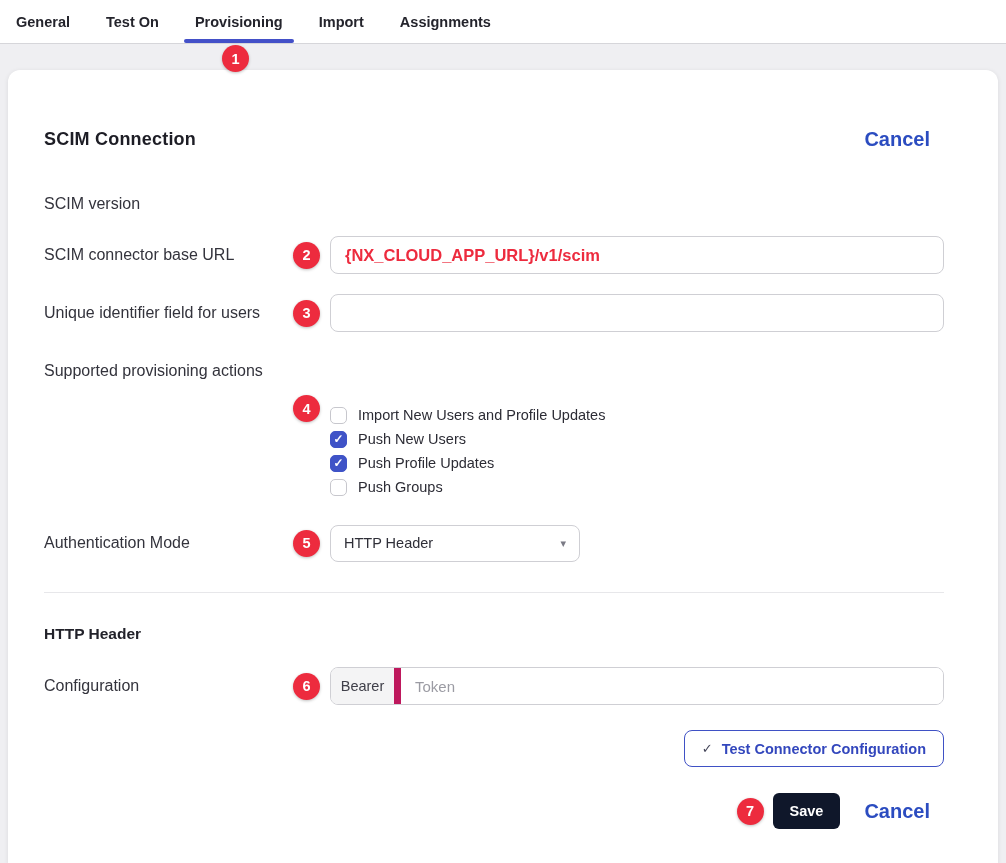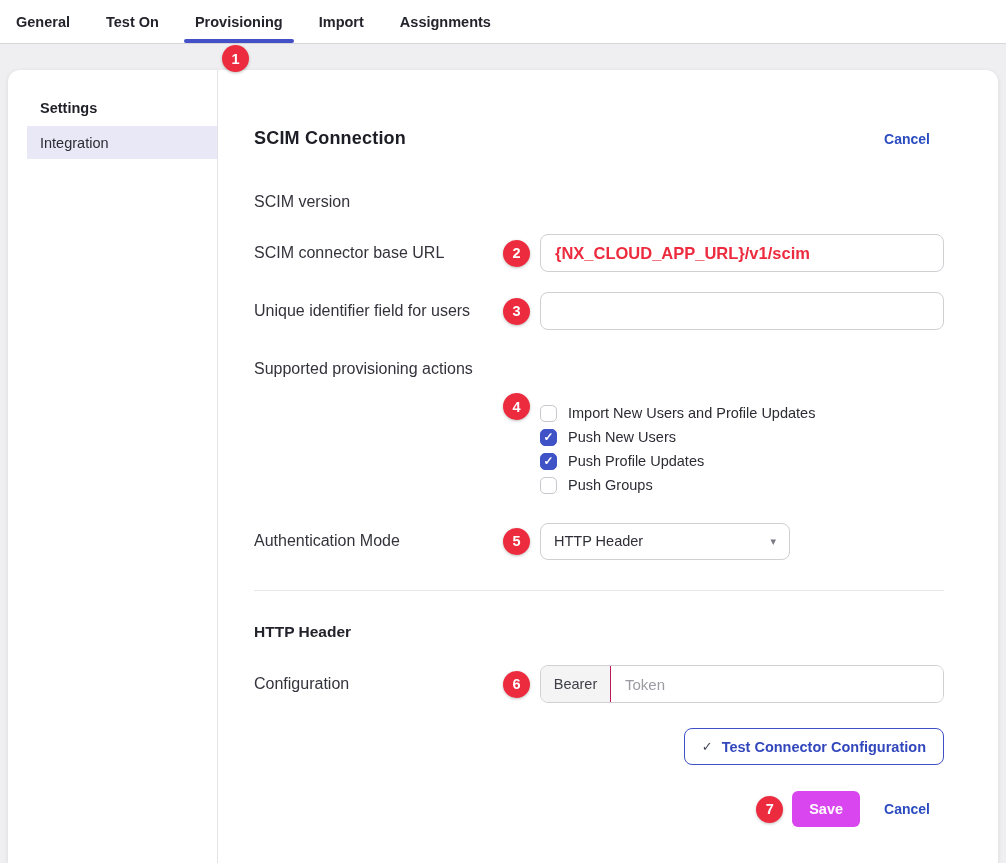--- a/index.html
+++ b/index.html
@@ -45,21 +45,21 @@
   .sidebar-heading { margin:6px 0 10px 32px; font-size:14.5px; font-weight:700; color:#1f1f27; }
   .sidebar-item {
     margin-left:19px; height:33px; display:flex; align-items:center;
     padding-left:13px; font-size:14.5px; color:#2c2c35; cursor:pointer;
   }
   .sidebar-item.selected { background:#e9e8f7; }
   
   .content { flex:1; padding:0 54px 40px 36px; }
   .heading-row { margin-top:58px; display:flex; justify-content:space-between; align-items:center; }
   .section-title { font-size:18px; font-weight:700; color:#1d1d25; letter-spacing:.2px; }
-  .link { font-size:14px; font-weight:700; color:#2b4cc0; cursor:pointer; margin-right:14px; }
+  .link { font-size:20px; font-weight:700; color:#2b4cc0; cursor:pointer; margin-right:14px; }
   
   .row { display:flex; align-items:center; min-height:38px; margin-top:20px; }
   .row.first { margin-top:41px; min-height:24px; }
   .row.tall { align-items:flex-start; margin-top:26px; min-height:auto; }
   .f-label { flex:0 0 249px; font-size:16px; color:#33333c; }
   .badge-slot { flex:0 0 37px; display:flex; align-items:center; }
   .f-control { flex:1; display:flex; align-items:center; }
   .value-text { font-size:14.5px; color:#2f2f38; }
   .text-input {
     width:100%; height:38px; border:1px solid #cfcfd4; border-radius:8px;
@@ -86,66 +86,60 @@
   }
   .caret { font-size:11px; color:#7a7a85; }
   .hr { border:none; height:1px; background:#e7e7ea; margin:30px 0 0 0; }
   .sub-heading { margin-top:32px; font-size:15.5px; font-weight:700; color:#22222a; }
   
   .auth-group {
     width:100%; height:38px; border:1px solid #cfcfd4; border-radius:8px;
     display:flex; overflow:hidden; background:#fff;
   }
   .auth-prefix {
-    flex:0 0 70px; background:#f4f4f5; border-right:1px solid #be185d;
+    flex:0 0 70px; background:#f4f4f5; border-right:7px solid #be185d;
     display:flex; align-items:center; justify-content:center;
     font-size:14.5px; color:#40404a;
   }
   .auth-input {
     flex:1; border:none; outline:none; padding:0 14px;
     font-family:"Liberation Sans", sans-serif; font-size:15px; color:#2f2f38;
   }
   .auth-input::placeholder { color:#9b9ba3; }
   
   .test-row { margin-top:25px; display:flex; justify-content:flex-end; }
   .test-btn {
     height:37px; border:1px solid #3f51c5; border-radius:8px; background:#fff;
     display:flex; align-items:center; padding:0 17px; cursor:pointer;
     font-size:14.5px; font-weight:700; color:#3347bd;
   }
   .test-btn .check-ico { color:#45465a; font-weight:400; font-size:13px; margin-right:9px; }
   .footer-row { margin-top:26px; display:flex; justify-content:flex-end; align-items:center; }
   .save-btn {
-    height:36px; background:#d946ef; border:none; border-radius:6px; color:#fff;
+    height:36px; background:#0f172a; border:none; border-radius:6px; color:#fff;
     font-family:"Liberation Sans", sans-serif; font-size:14.5px; font-weight:700;
     padding:7px 17px; margin-left:9px; cursor:pointer;
   }
   .footer-row .link { margin-left:24px; }
 </style>
 </head>
 <body>
 
 <div class="tabbar">
   <div class="tab">General</div>
   <div class="tab">Test On</div>
   <div class="tab active">Provisioning</div>
   <div class="tab">Import</div>
   <div class="tab">Assignments</div>
 </div>
 
 <div class="badge badge-1">1</div>
 
 <div class="card">
 
-  <div class="sidebar">
-    <div class="sidebar-heading">Settings</div>
-    <div class="sidebar-item selected">
-      <span>Integration</span>
-    </div>
-  </div>
 
   <div class="content">
 
     <div class="heading-row">
       <div class="section-title">SCIM Connection</div>
       <div class="link">Cancel</div>
     </div>
 
     <div class="row first">
       <div class="f-label">SCIM version</div>

